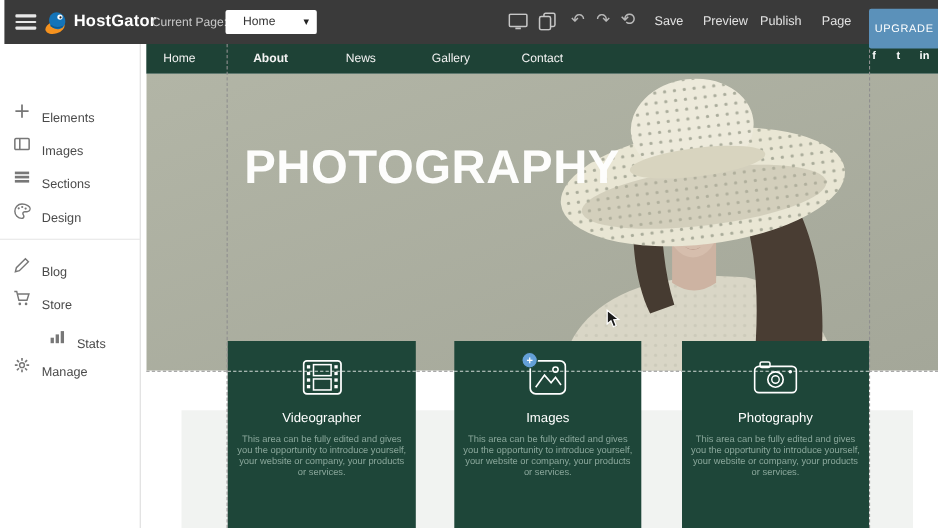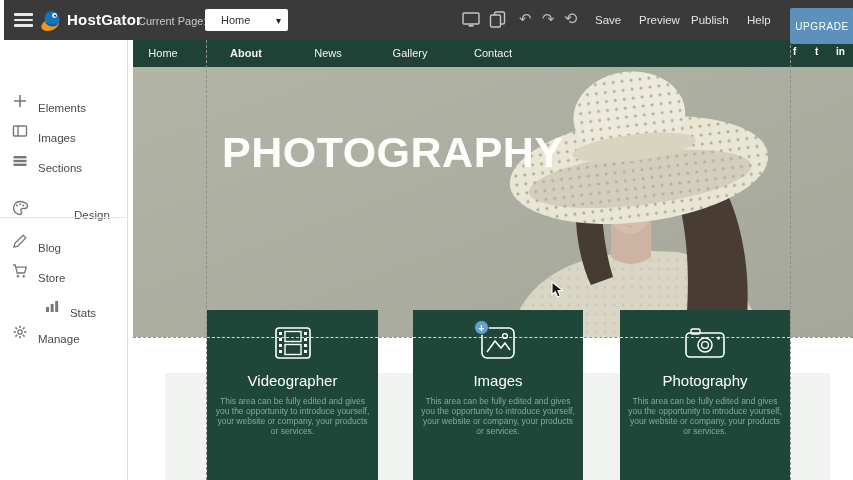--- a/index.html
+++ b/index.html
@@ -47,21 +47,21 @@
   .v-guide { width:0; border-left:1px dashed #8f8f8f; z-index:6; }
   .h-guide { height:0; border-top:1px dashed #8f8f8f; z-index:2; }
 
   #gray-panel { left:165px; top:373px; width:665px; height:107px; background:#f1f3f1; z-index:1; }
 
   
   .card { top:310px; height:170px; background:#1e4639; z-index:3; text-align:center; cursor:pointer; }
   .card .card-dash { position:absolute; left:0; top:27px; width:100%; height:0;
                      border-top:1px dashed rgba(255,255,255,.8); }
   .icon-wrap { position:relative; display:inline-block; margin-top:17px; }
-  .card h3 { margin-top:9px; color:#ffffff; font-size:15px; font-weight:500; }
+  .card h3 { margin-top:9px; color:#ffffff; font-size:12px; font-weight:500; }
   .card p  { margin:7px auto 0; width:154px; color:#8aa79b; font-size:8.5px; line-height:10px; }
   .plus-badge { position:absolute; left:-7px; top:-7px; width:15px; height:15px; border-radius:50%;
                 background:#64a0d8; color:#fff; font-size:10px; font-weight:bold; line-height:15px;
                 text-align:center; border:1.5px solid #1e4639; }
 
   #cursor { left:551px; top:281px; z-index:30; pointer-events:none; }
 </style>
 </head>
 <body>
 
@@ -95,21 +95,21 @@
       <rect x="5.5" y="1" width="10" height="12" rx="1.5" fill="none" stroke="#c6c6c6" stroke-width="1.4"></rect>
       <rect x="1.5" y="4" width="10" height="12" rx="1.5" fill="#3a3a3a" stroke="#c6c6c6" stroke-width="1.4"></rect>
     </svg>
     <span class="abs tb-glyph" style="left:515px; top:11px;">↶</span>
     <span class="abs tb-glyph" style="left:538px; top:11px;">↷</span>
     <span class="abs tb-glyph" style="left:560px; top:11px; font-size:16px;">⟲</span>
 
     <span class="abs tb-btn" style="left:591px; top:14px;">Save</span>
     <span class="abs tb-btn" style="left:635px; top:14px;">Preview</span>
     <span class="abs tb-btn" style="left:687px; top:14px;">Publish</span>
-    <span class="abs tb-btn" style="left:743px; top:14px;">Help</span>
+    <span class="abs tb-btn" style="left:743px; top:14px;">Page</span>
     <button class="abs upgrade">UPGRADE</button>
   </div>
 
   <div id="sidebar" class="abs">
     <div class="sb-item" style="top:50px;">
       <svg width="16" height="16" viewBox="0 0 16 16">
         <path d="M8 2 V14 M2 8 H14" stroke="#777" stroke-width="1.6"></path>
       </svg>
       <span class="lbl">Elements</span>
     </div>
@@ -121,21 +121,21 @@
       <span class="lbl">Images</span>
     </div>
     <div class="sb-item" style="top:110px;">
       <svg width="16" height="16" viewBox="0 0 16 16">
         <rect x="1.5" y="3" width="13" height="2.4" fill="#777"></rect>
         <rect x="1.5" y="6.8" width="13" height="2.4" fill="#777"></rect>
         <rect x="1.5" y="10.6" width="13" height="2.4" fill="#777"></rect>
       </svg>
       <span class="lbl">Sections</span>
     </div>
-    <div class="sb-item" style="top:157px;gap:36px;">
+    <div class="sb-item" style="top:141px;">
       <svg width="16" height="16" viewBox="0 0 16 16">
         <path d="M8 1.5 C4 1.5 1.5 4.5 1.5 8 c0 3.5 2.8 6.5 6.3 6.5 1.1 0 1.9-.9 1.9-1.9 0-.5-.2-.9-.5-1.3-.3-.3-.4-.7-.4-1.1 0-.9.8-1.7 1.7-1.7 h2 c1.6 0 3-1.3 3-2.9 C15.5 3.8 12.1 1.5 8 1.5 Z" fill="none" stroke="#777" stroke-width="1.3"></path>
         <circle cx="5" cy="5.4" r="1" fill="#777"></circle>
           <circle cx="8.2" cy="4.2" r="1" fill="#777"></circle>
           <circle cx="11.3" cy="5.6" r="1" fill="#777"></circle>
       </svg>
       <span class="lbl">Design</span>
     </div>
     <div class="sb-divider"></div>
     <div class="sb-item" style="top:190px;">

